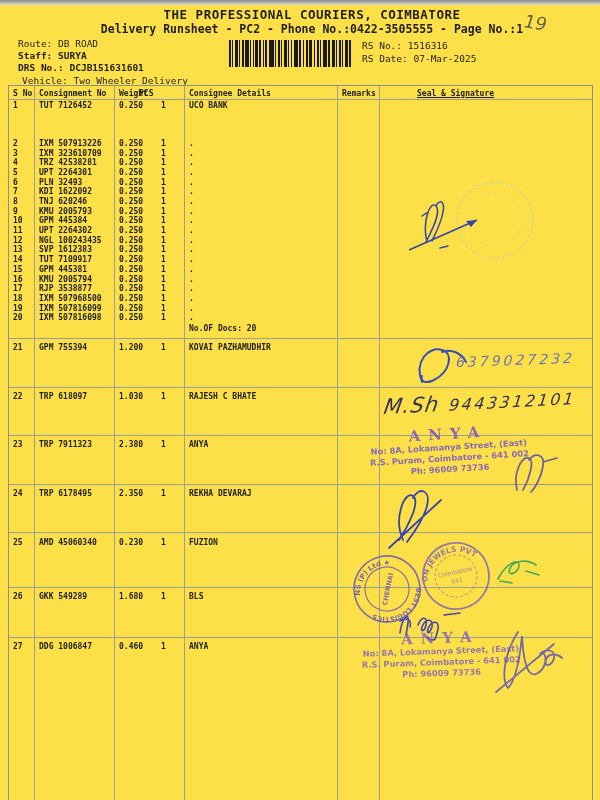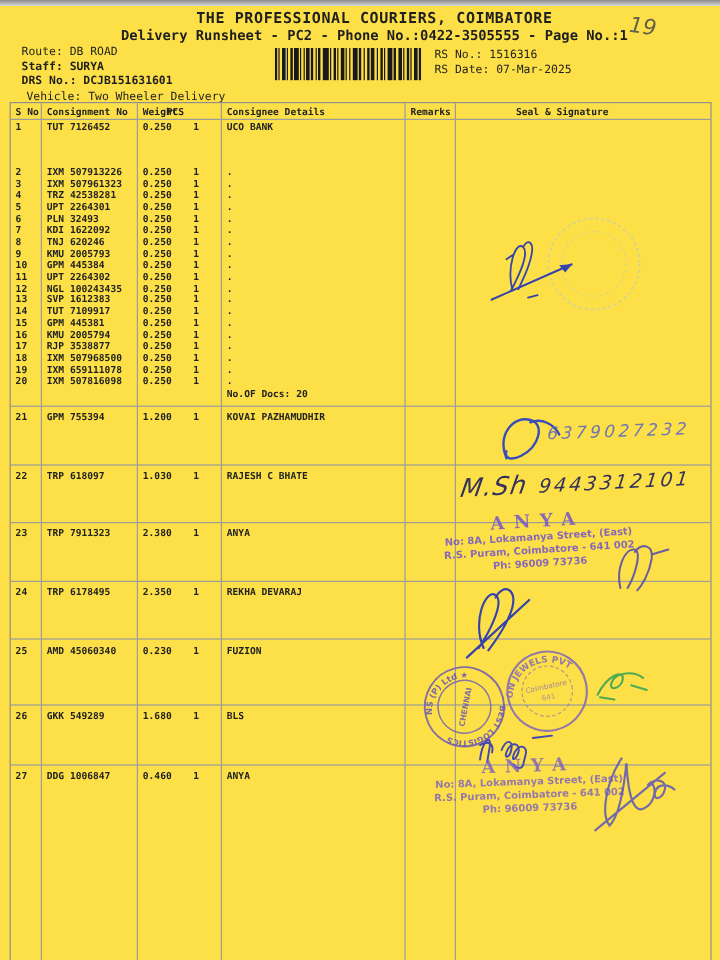--- a/index.html
+++ b/index.html
@@ -25,21 +25,21 @@
     border:1px solid #8f8f8f; }
   .vline { position:absolute; top:0; bottom:0; width:1px; background:#9c9c9c; }
   .hline { position:absolute; left:0; right:0; height:1px; background:#9c9c9c; }
   .thead span, .trow .tcell { position:absolute; font-size:8px; font-weight:bold;
     white-space:nowrap; color:#222; }
   .thead { position:absolute; top:3px; left:0; width:100%; }
   .trow { position:absolute; left:0; width:100%; height:10px; }
   .cell-sno { left:4px; } .cell-con { left:30px; } .cell-wt { left:110px; }
   .cell-pcs { left:152px; } .cell-cons { left:180px; }
   .h-sno { left:4px; } .h-con { left:30px; } .h-wt { left:110px; }
-  .h-pcs { left:130px; } .h-cons { left:180px; } .h-rem { left:333px; } .h-seal { left:421px; }
+  .h-pcs { left:130px; } .h-cons { left:180px; } .h-rem { left:333px; } .h-seal { left:408px;text-decoration:underline; }
   .no-docs { position:absolute; left:180px; top:238px; font-size:8px; font-weight:bold; }
   
   .ink { position:absolute; pointer-events:none; }
   .hw { position:absolute; font-family:"DejaVu Sans",sans-serif; font-style:italic;
     white-space:nowrap; pointer-events:none; }
   .hw-phone21 { left:456px; top:352px; font-size:14px; letter-spacing:3px;
     color:#5563c5; transform:rotate(-2deg) skewX(-6deg); opacity:.85; }
   .hw-row22 { left:384px; top:390px; color:#32325a; transform:rotate(-3deg); }
   .hw-row22 .sig { font-size:21px; letter-spacing:1px; transform:skewX(-12deg); display:inline-block; }
   .hw-row22 .ph { font-size:16px; letter-spacing:2.5px; margin-left:10px; transform:skewX(-10deg); display:inline-block; }
@@ -142,21 +142,21 @@
         </div>
         <div class="trow" style="top: 53px;">
           <span class="tcell cell-sno">2</span>
           <span class="tcell cell-con">IXM 507913226</span>
           <span class="tcell cell-wt">0.250</span>
           <span class="tcell cell-pcs">1</span>
           <span class="tcell cell-cons">.</span>
         </div>
         <div class="trow" style="top: 62.68px;">
           <span class="tcell cell-sno">3</span>
-          <span class="tcell cell-con">IXM 507961323</span>
+          <span class="tcell cell-con">IXM 323610709</span>
           <span class="tcell cell-wt">0.250</span>
           <span class="tcell cell-pcs">1</span>
           <span class="tcell cell-cons">.</span>
         </div>
         <div class="trow" style="top: 72.36px;">
           <span class="tcell cell-sno">4</span>
           <span class="tcell cell-con">TRZ 42538281</span>
           <span class="tcell cell-wt">0.250</span>
           <span class="tcell cell-pcs">1</span>
           <span class="tcell cell-cons">.</span>
@@ -254,21 +254,21 @@
         </div>
         <div class="trow" style="top: 207.88px;">
           <span class="tcell cell-sno">18</span>
           <span class="tcell cell-con">IXM 507968500</span>
           <span class="tcell cell-wt">0.250</span>
           <span class="tcell cell-pcs">1</span>
           <span class="tcell cell-cons">.</span>
         </div>
         <div class="trow" style="top: 217.56px;">
           <span class="tcell cell-sno">19</span>
-          <span class="tcell cell-con">IXM 659111078</span>
+          <span class="tcell cell-con">IXM 507816099</span>
           <span class="tcell cell-wt">0.250</span>
           <span class="tcell cell-pcs">1</span>
           <span class="tcell cell-cons">.</span>
         </div>
         <div class="trow" style="top: 227.24px;">
           <span class="tcell cell-sno">20</span>
           <span class="tcell cell-con">IXM 507816098</span>
           <span class="tcell cell-wt">0.250</span>
           <span class="tcell cell-pcs">1</span>
           <span class="tcell cell-cons">.</span>

